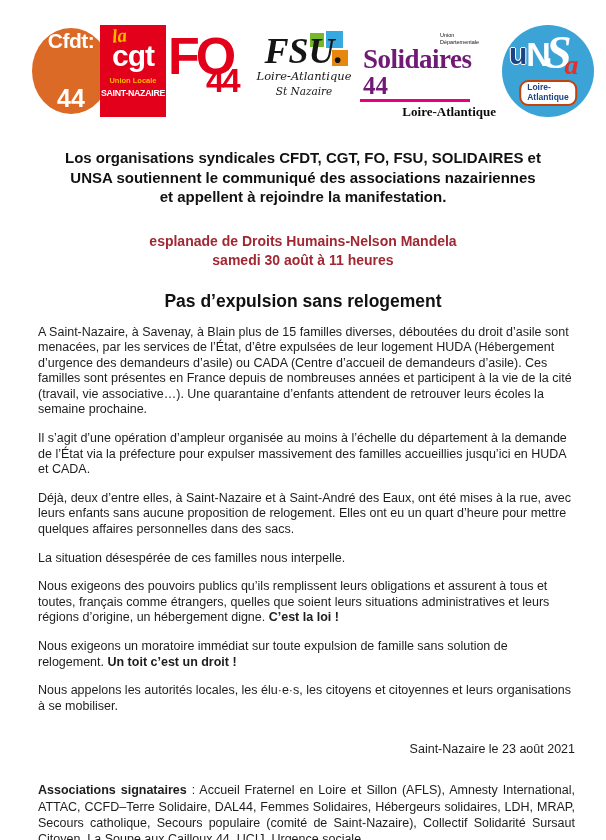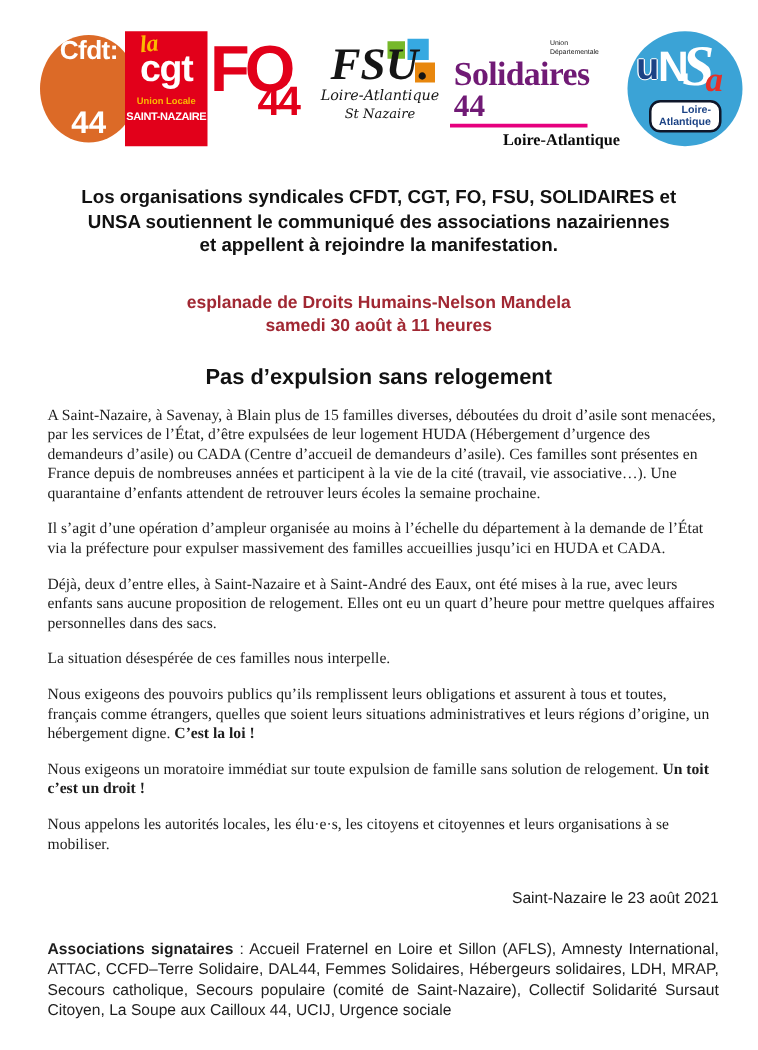--- a/index.html
+++ b/index.html
@@ -77,35 +77,35 @@
             text-shadow:-1px 0 #fff,1px 0 #fff,0 -1px #fff,0 1px #fff; }
   .unsa-n { color:#fff; font-weight:900; font-size:34px; line-height:0.9;
             margin-left:-1px; }
   .unsa-s { color:#fff; font-weight:bold; font-size:46px; line-height:0.8;
             font-style:italic; font-family:"Liberation Serif",serif;
             margin-left:-5px; margin-top:-4px; }
   .unsa-a { color:#E63027; font-weight:bold; font-style:italic; font-size:28px;
             font-family:"Liberation Serif",serif; margin-left:-7px; margin-top:12px;
             line-height:1; }
   .unsa-badge { position:absolute; bottom:11px; left:50%; transform:translateX(-50%);
-                background:#fff; border:2px solid #0f172a; border-radius:9px;
+                background:#fff; border:2px solid #c2410c; border-radius:9px;
                 padding:1px 6px; font-size:8.5px; font-weight:bold; color:#1C4385;
-                text-align:right; line-height:1.15; white-space:nowrap; z-index:2; }
+                text-align:left; line-height:1.15; white-space:nowrap; z-index:2; }
 
   
   .intro { margin:26px 28px 0; text-align:center; font-size:15px; font-weight:bold;
            color:#111; line-height:19.5px; }
   .event { margin-top:25px; text-align:center; font-size:14px; font-weight:bold;
            color:#A12833; line-height:19.5px; }
   .title { margin-top:20px; text-align:center; font-size:17.5px; font-weight:bold;
            color:#111; }
 
   
   .body-text { margin:13px 30px 0 38px; font-size:12.5px; line-height:15.6px;
-               color:#1d1d1d;font-family:Liberation Serif, serif; }
+               color:#1d1d1d; }
   .body-text p { margin-bottom:13px; }
   .body-text strong { font-weight:bold; color:#1d1d1d; }
   .dateline { margin:28px 31px 0 38px; text-align:right; font-size:12.5px;
               color:#1d1d1d; }
   .signatories { margin:26px 31px 0 38px; font-size:12.5px; line-height:16.3px;
                  color:#1d1d1d; text-align:justify; }
   .signatories strong { font-weight:bold; }
 </style>
 </head>
 <body>

